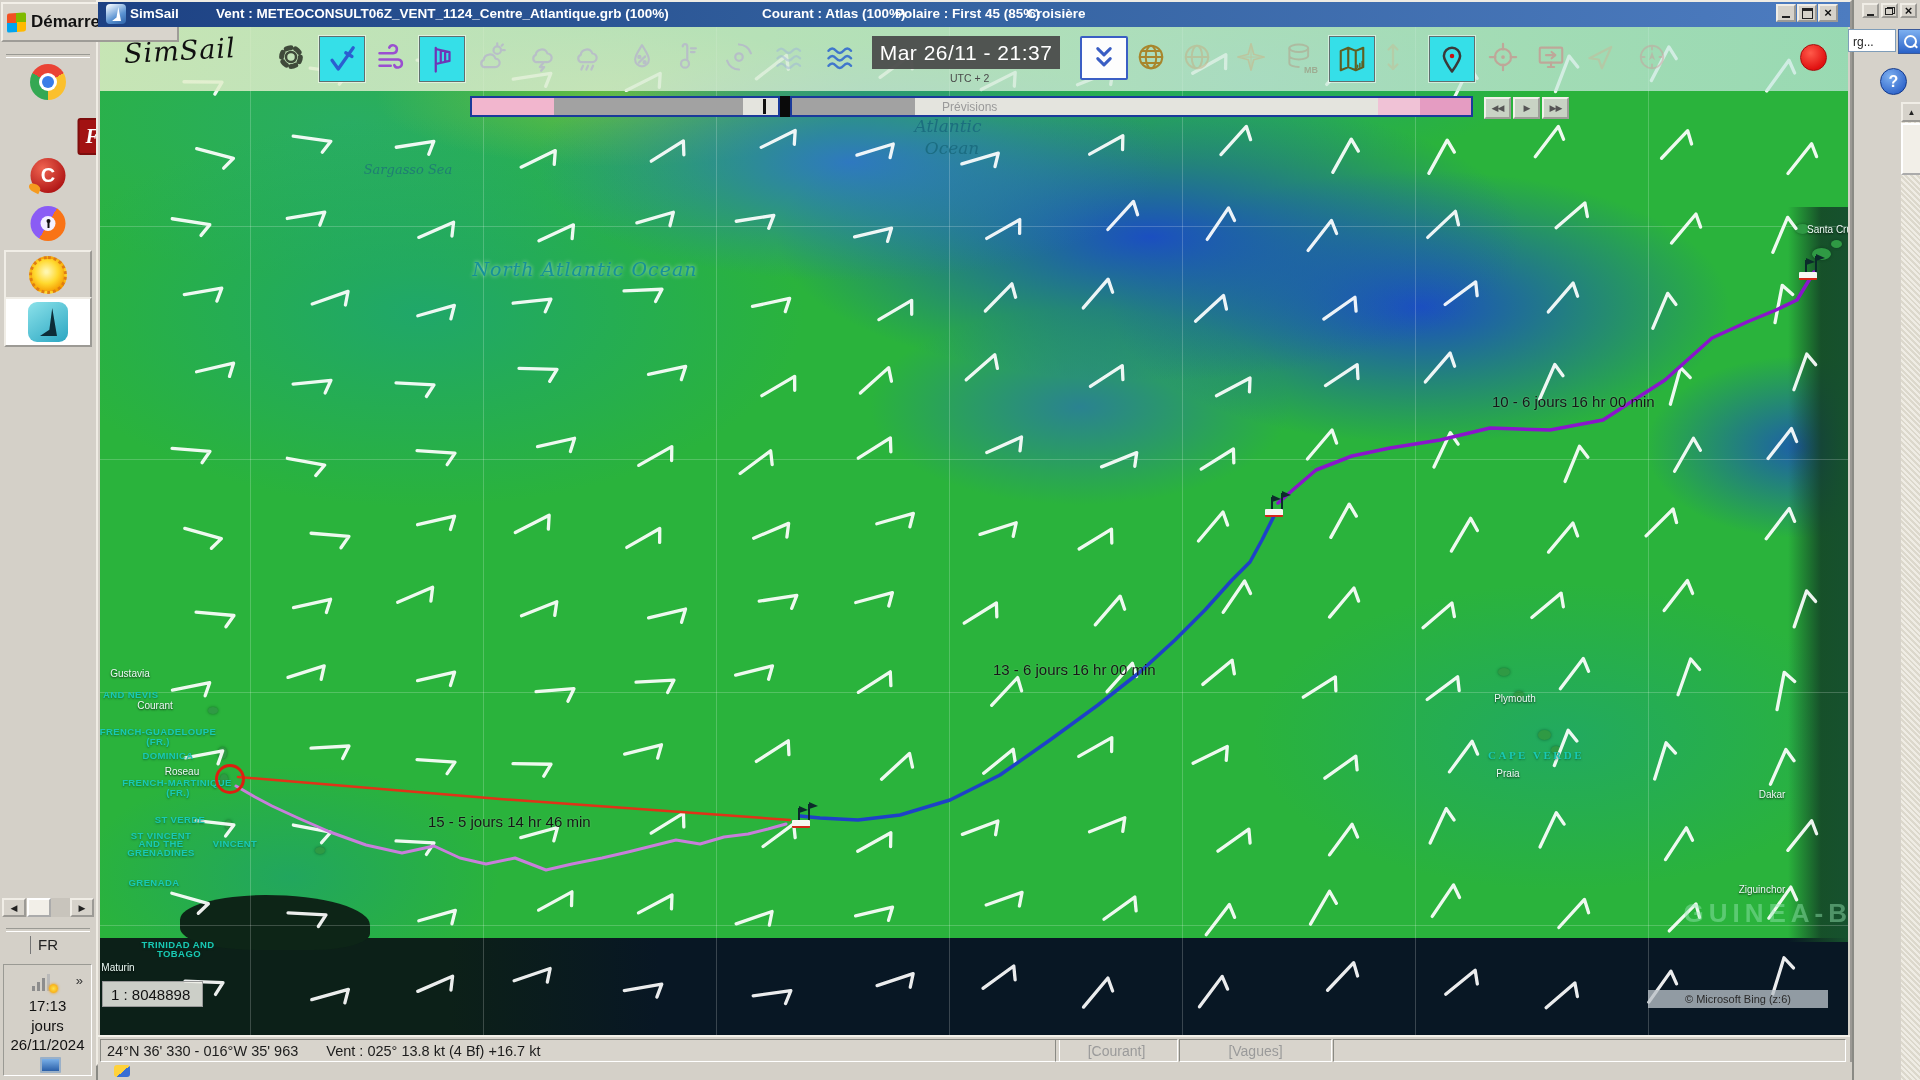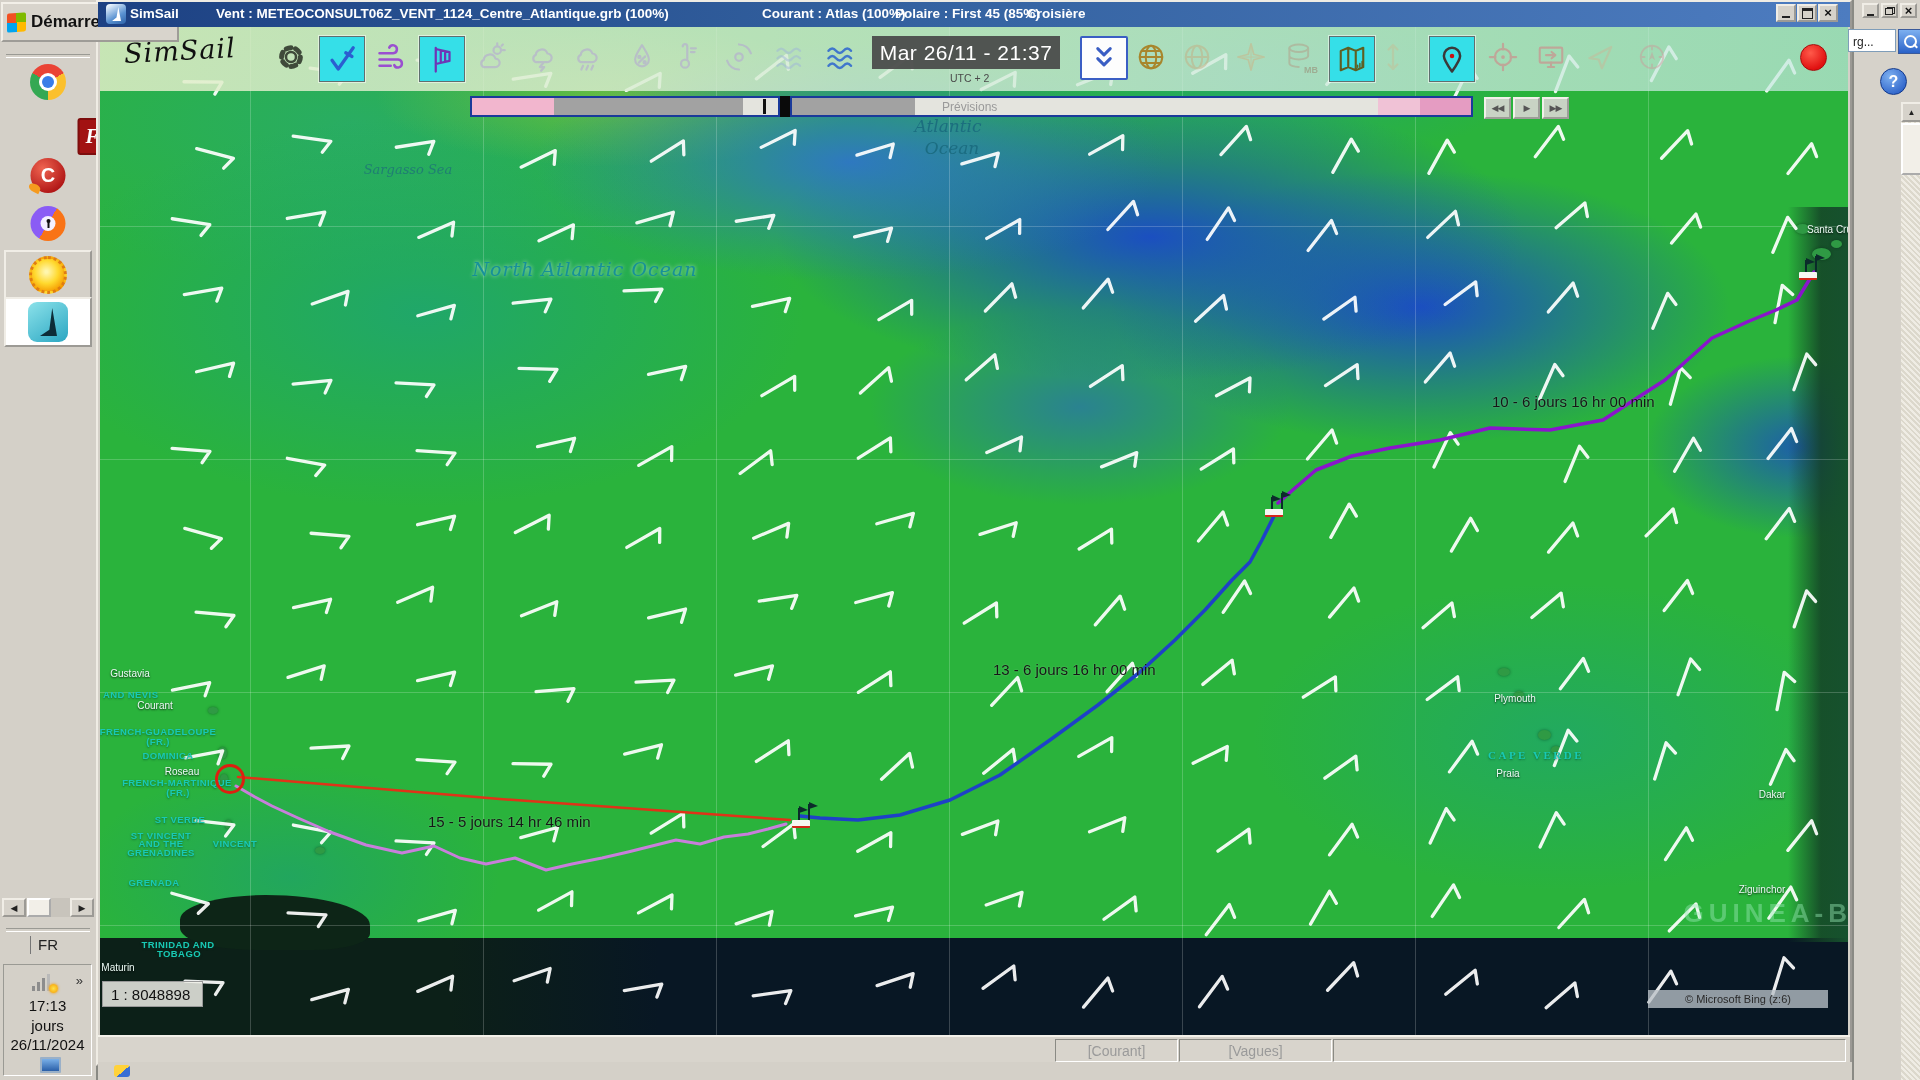--- a/index.html
+++ b/index.html
@@ -1119,20 +1119,25 @@
   <span class="seg" style="left:0;width:123px;background:#a2a2a2"></span>
   <span class="plabel">Prévisions</span>
   <span class="seg" style="left:586px;width:42px;background:#f0c2d6"></span>
   <span class="seg" style="left:628px;width:51px;background:#e59cc2"></span>
 </div>
 <div class="tbtn" style="left:1484px">◀◀</div>
 <div class="tbtn" style="left:1513px">▶</div>
 <div class="tbtn" style="left:1542px">▶▶</div>
 
 <div id="statusbar">
+  <div class="sbsec sunk" style="left:2px;width:952px;padding-left:6px">
+    <span>24°N 36' 330 - 016°W 35' 963</span>
+    <span style="width:28px"></span>
+    <span>Vent : 025° 13.8 kt (4 Bf) +16.7 kt</span>
+  </div>
   <div class="sbsec sunk gray" style="left:957px;width:121px">[Courant]</div>
   <div class="sbsec sunk gray" style="left:1081px;width:151px">[Vagues]</div>
   <div class="sbsec sunk" style="left:1235px;width:511px"></div>
 </div>
 <div id="bottomstrip">
   <span class="mini"></span>
 </div>
 
 <div id="rightpanel">
   <div class="wc" style="left:8px">

